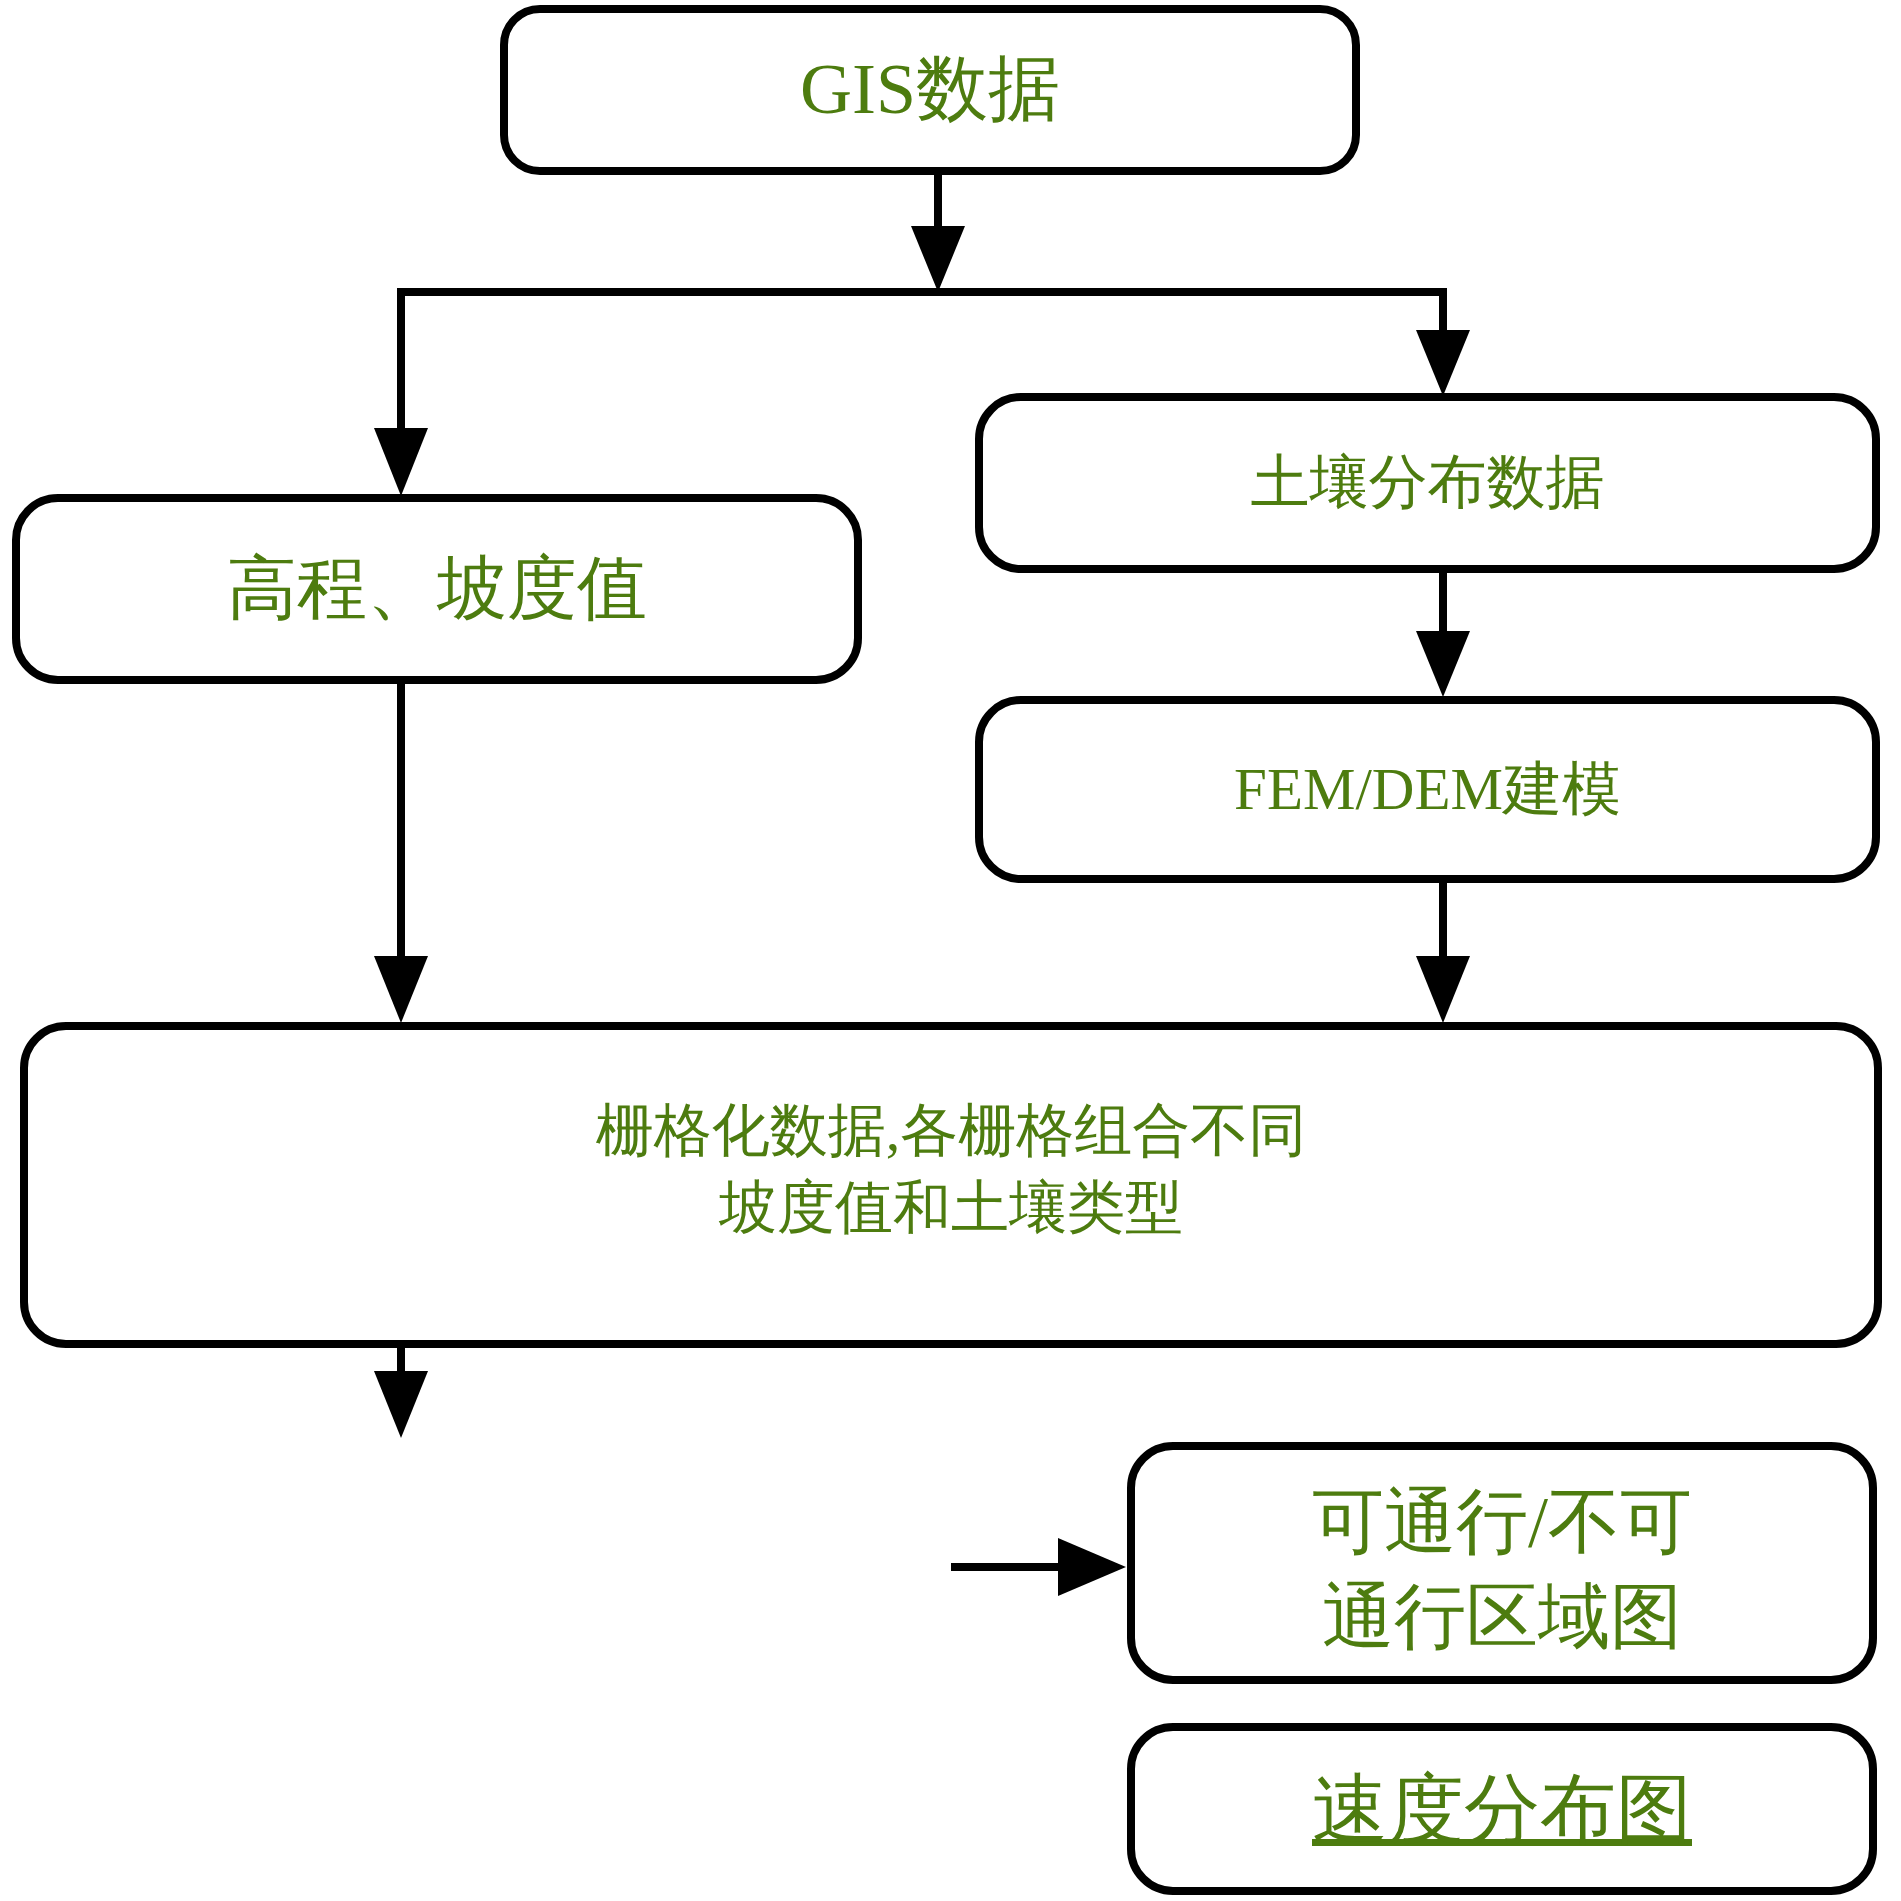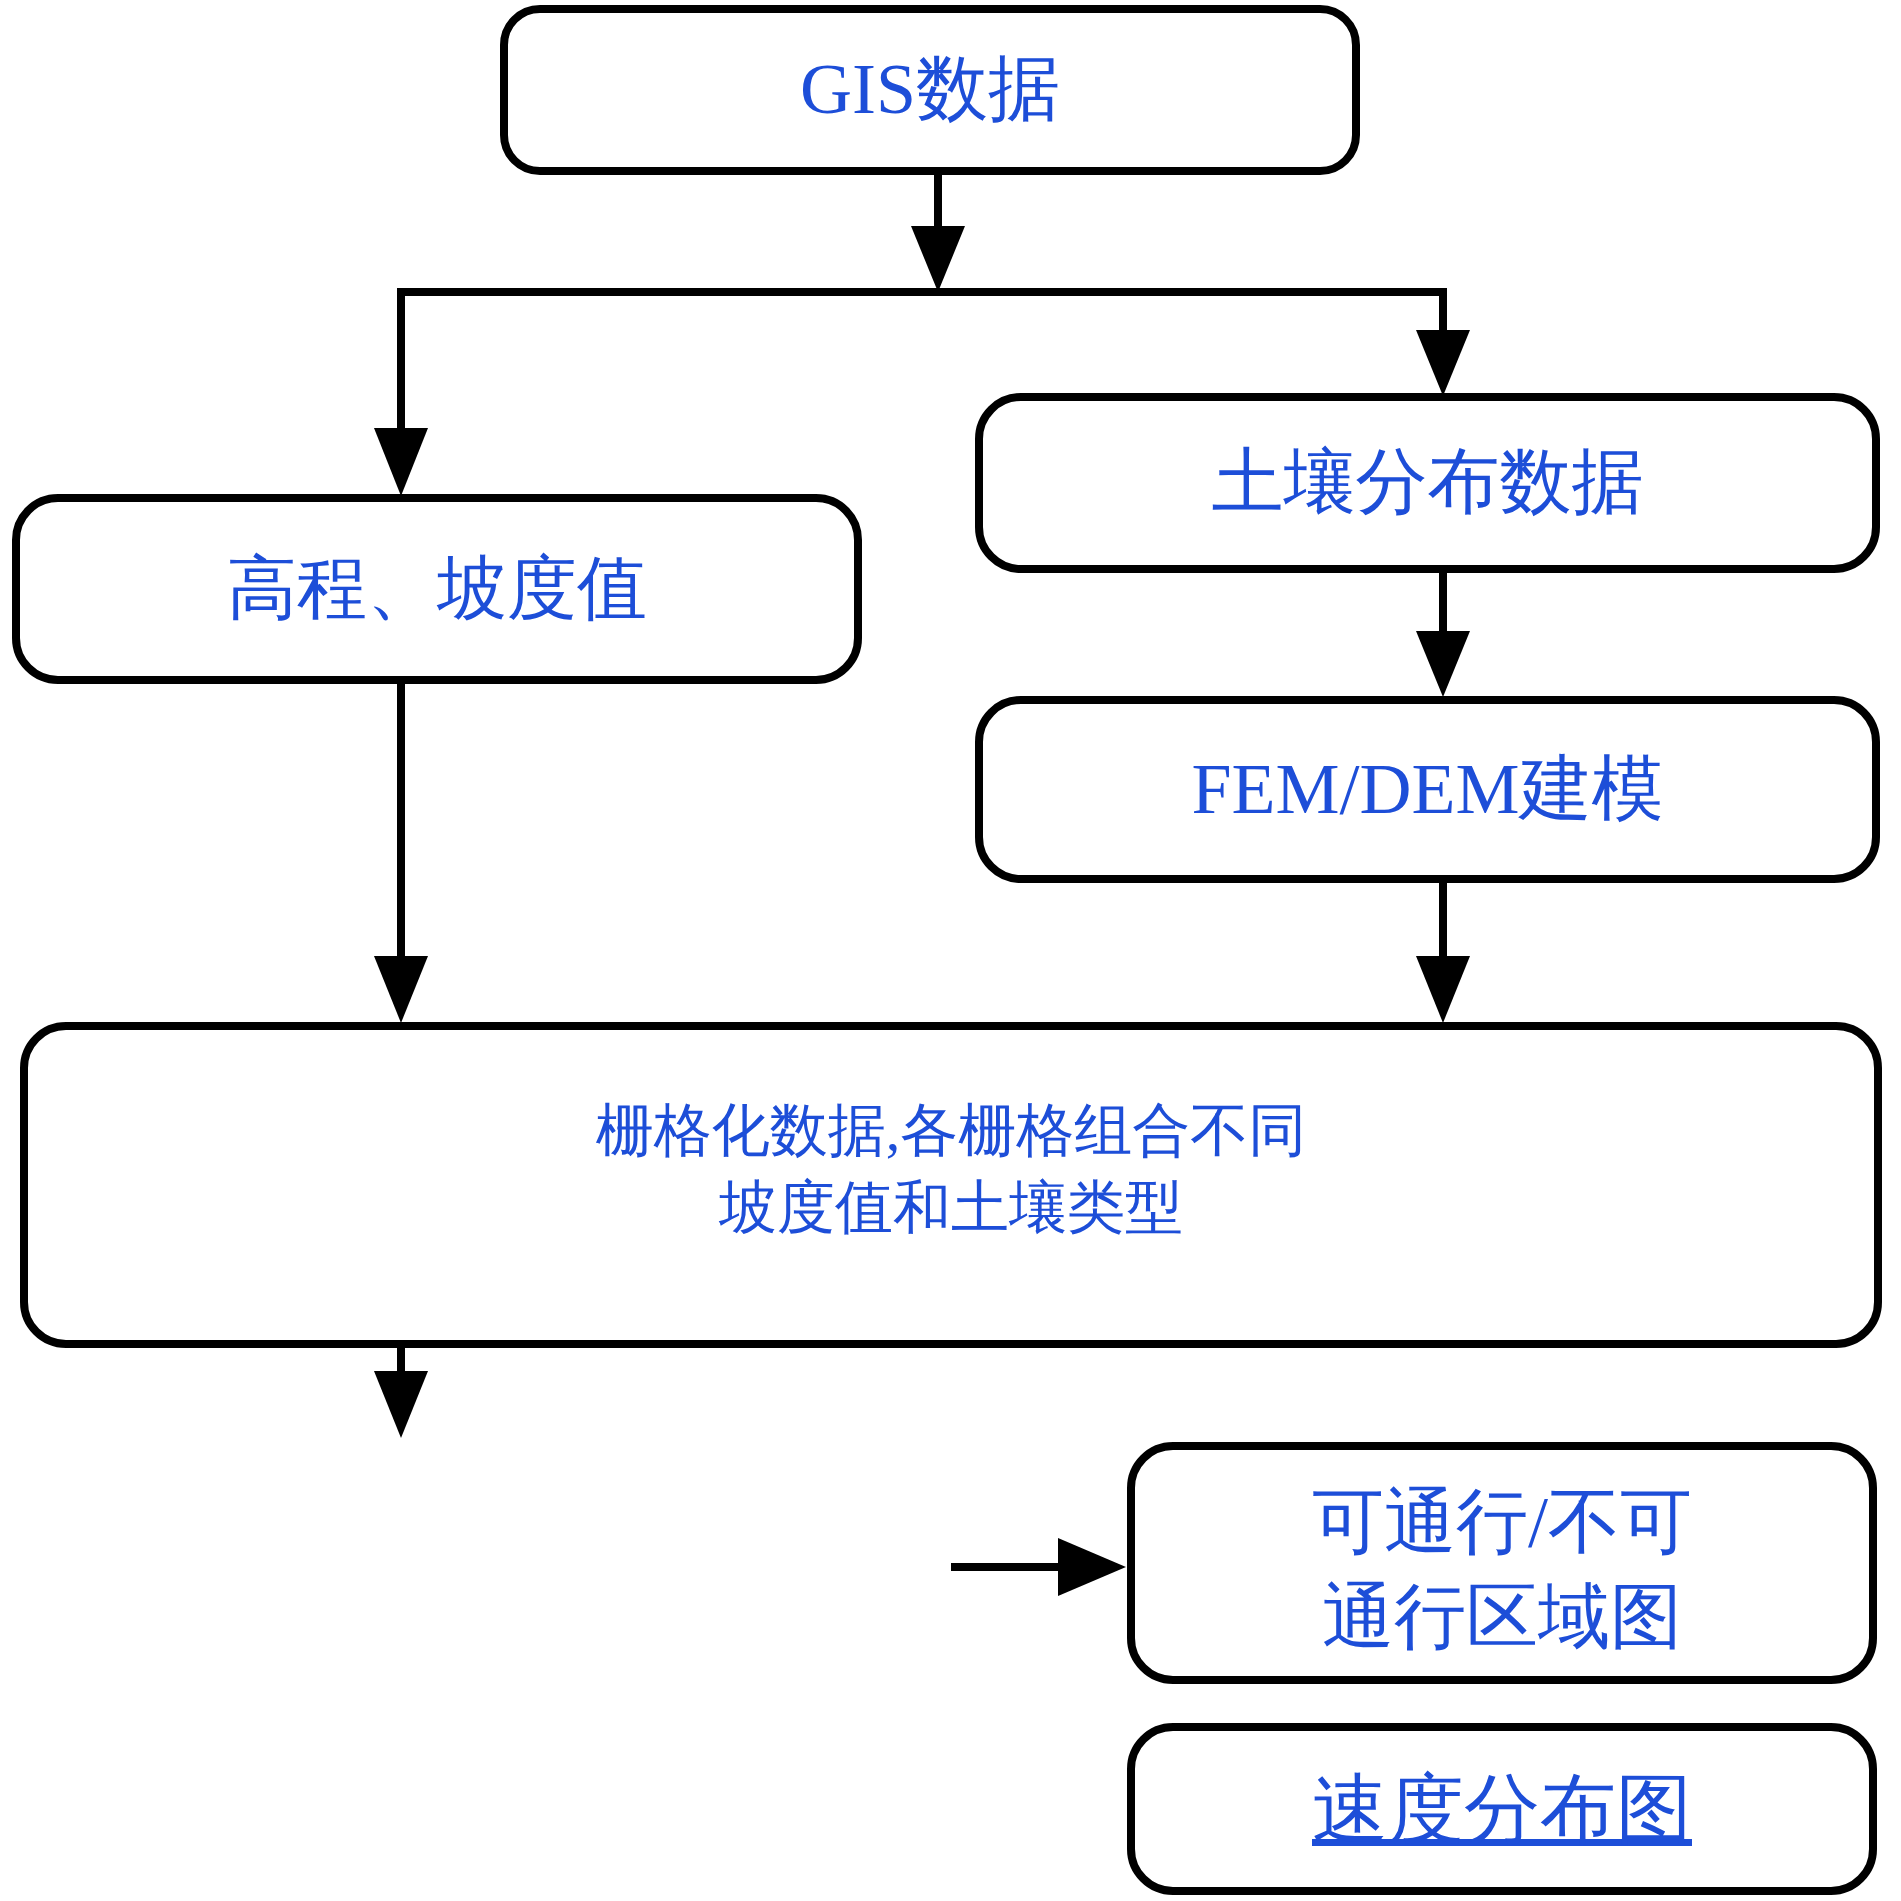--- a/index.html
+++ b/index.html
@@ -19,21 +19,21 @@
     position:absolute;
     box-sizing:border-box;
     border:8px solid #000000;
     border-radius:46px;
     background:#ffffff;
     display:flex;
     flex-direction:column;
     align-items:center;
     justify-content:center;
     text-align:center;
-    color:#1d4ed8;
+    color:#4d7c0f;
     line-height:1.32;
   }
   .node span { display:block; white-space:nowrap; }
   .shaft-v {
     position:absolute;
     width:8px;
     background:#000000;
   }
   .shaft-h {
     position:absolute;
@@ -46,21 +46,21 @@
     clip-path:polygon(50% 100%, 0 0, 100% 0);
   }
   .ah-right {
     position:absolute;
     background:#000000;
     clip-path:polygon(100% 50%, 0 0, 0 100%);
   }
   .fs72 { font-size:72px; }
   .fs74 { font-size:70px; }
   .fs76 { font-size:76px; }
-  .fs80 { font-size:72px; }
+  .fs80 { font-size:59px; }
   .fs86 { font-size:58px; }
 </style>
 </head>
 <body>
 
 <div id="canvas">
 
   <div class="node fs72" style="left:500px; top:5px; width:860px; height:170px; border-radius:40px;">
     <span>GIS数据</span>
   </div>

